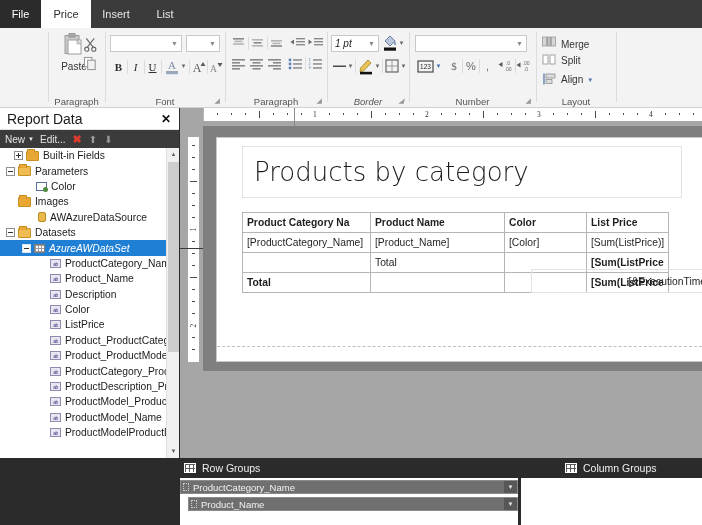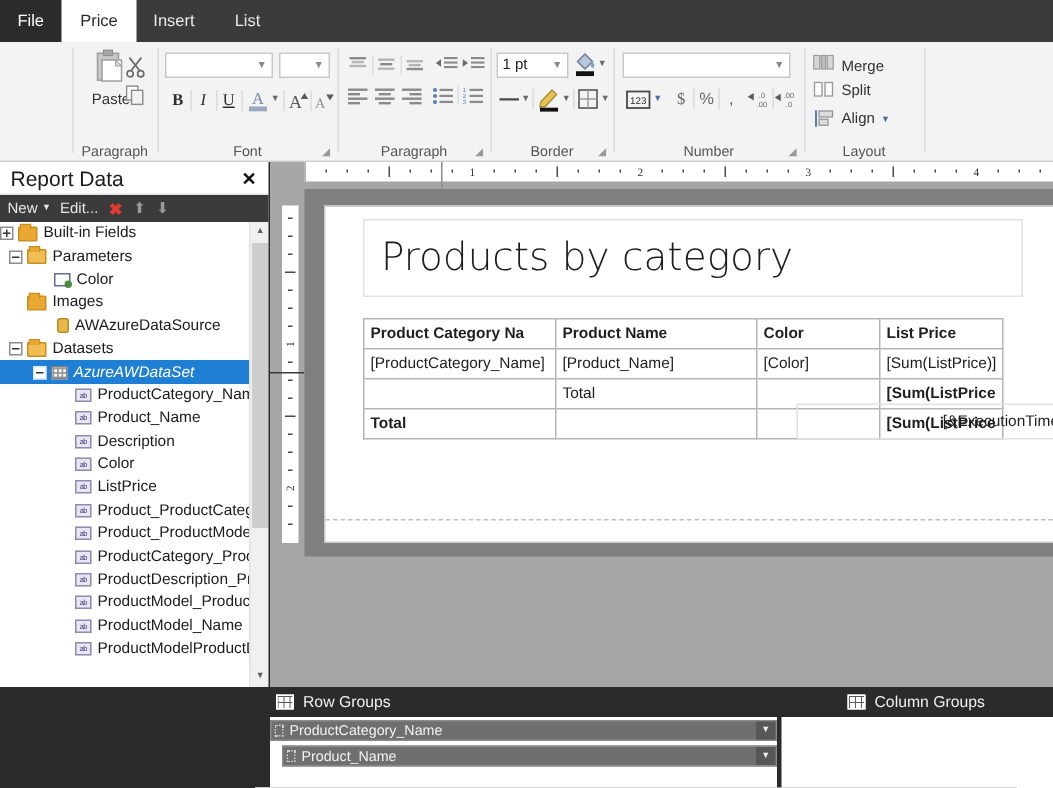--- a/index.html
+++ b/index.html
@@ -390,21 +390,21 @@
             <rect x="5" y="5.2" width="9" height="1.5" fill="#8a8a8a"></rect>
           <text x="0.5" y="11.4" font-size="4" fill="#5b7fb8" font-family="Liberation Sans, sans-serif">3</text>
             <rect x="5" y="9.2" width="9" height="1.5" fill="#8a8a8a"></rect>
         </svg>
       </div>
       <div class="glabel">Paragraph</div>
       <div class="dlaunch">◢</div>
     </div>
     <div class="gsep" style="left:327px;"></div>
 
-    <div class="rgroup" style="left:328px; width:80px;">
+    <div class="rgroup" style="left:328px; width:80px;font-style:italic;">
       <div class="combo" style="left:3px; top:7px; width:48px;">
         <span class="cv">1 pt</span>
         <span class="carr">▼</span>
       </div>
       <div class="iconbtn" style="left:53px; top:5px; width:17px; height:19px;">
         <svg width="16" height="18" viewBox="0 0 16 18">
           <path d="M3 7 L8 2 L13 7 L8 12 Z" fill="#b9c7dd" stroke="#6d7f99" stroke-width="1"></path>
           <path d="M13 7 q2.5 3 0 4.5 q-2.5 -1.5 0 -4.5" fill="#8aa3c4"></path>
           <rect x="2" y="13.5" width="12" height="3.2" fill="#111111"></rect>
         </svg>
@@ -521,21 +521,21 @@
       <span class="tb">New</span>
       <span class="tb" style="font-size:6px; margin-right:6px; margin-left:-4px;">▼</span>
       <span class="tb">Edit...</span>
       <span class="tb" style="color:#e03b2f; font-weight:bold; font-size:11px;">✖</span>
       <span class="tb" style="color:#9a9a9a; font-size:10px;">⬆</span>
       <span class="tb" style="color:#9a9a9a; font-size:10px;">⬇</span>
     </div>
 
     <div class="rdp-tree">
 
-      <div class="trow" style="padding-left:0;">
+      <div class="trow" style="padding-left:14px;">
         <span class="expander plus"></span>
         <span class="folder"></span>
         <span>Built-in Fields</span>
       </div>
 
       <div class="trow" style="padding-left:6px;">
         <span class="expander"></span>
         <span class="folder open"></span>
         <span>Parameters</span>
       </div>

